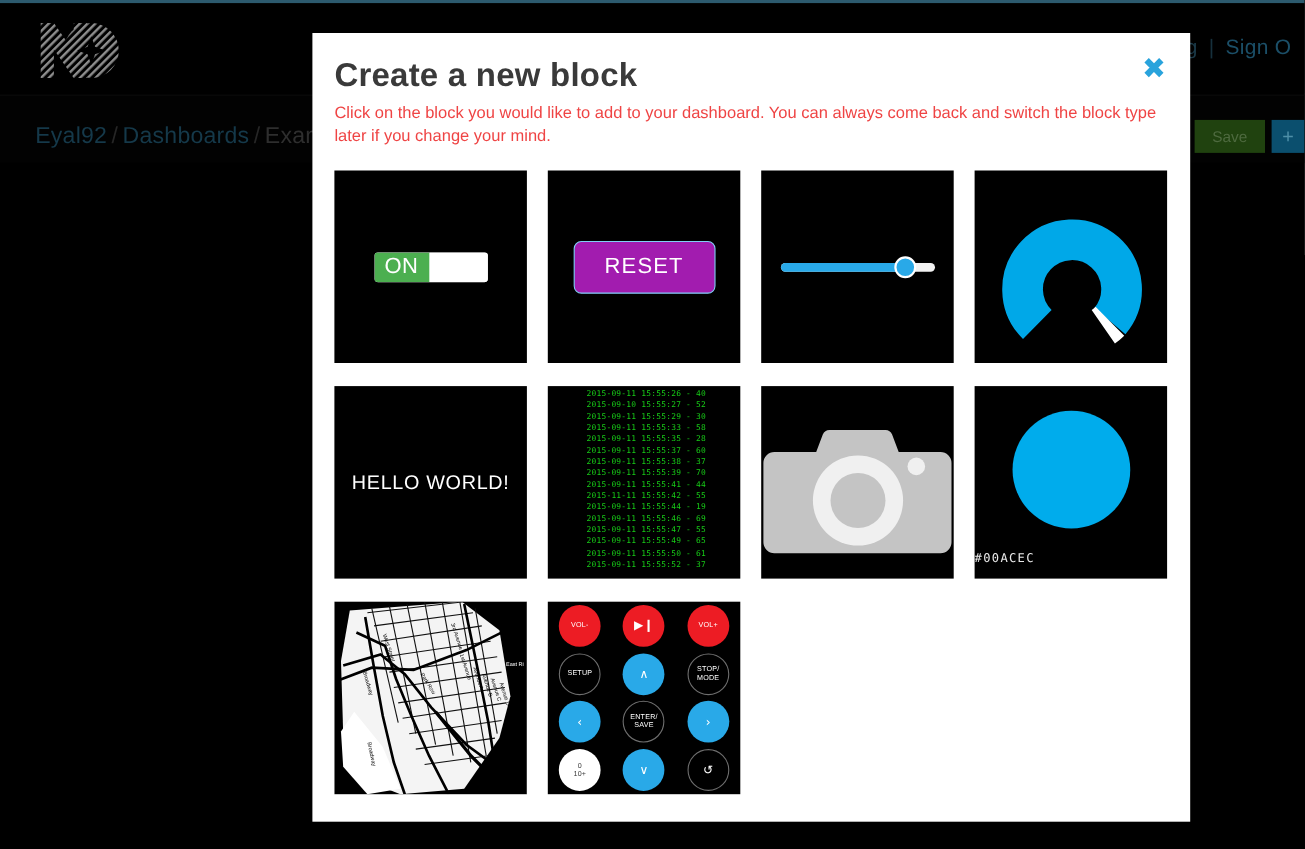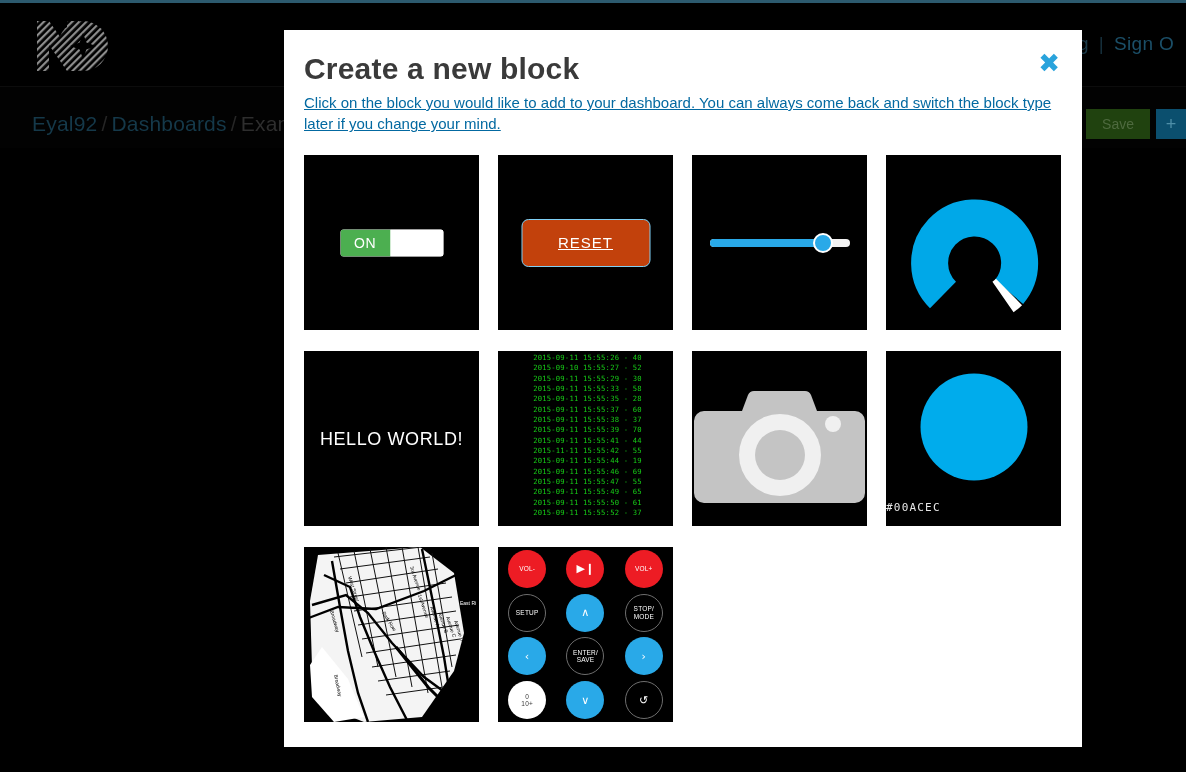--- a/index.html
+++ b/index.html
@@ -93,21 +93,21 @@
 
   .modal-title {
     position: absolute; left: 20px; top: 22px;
     font-size: 30px; font-weight: 700; color: #3a3a3a;
     letter-spacing: .2px;
   }
 
   .modal-desc {
     position: absolute; left: 20px; top: 62px;
     width: 752px;
-    font-size: 15px; line-height: 1.42; color: #0369a1; text-decoration: underline;
+    font-size: 15px; line-height: 1.42; color: #ef4444;
   }
 
   
   .grid {
     position: absolute; left: 20px; top: 125px;
     display: grid;
     grid-template-columns: repeat(4, 175px);
     grid-template-rows: repeat(3, 175px);
     column-gap: 19px;
     row-gap: 21px;
@@ -124,33 +124,33 @@
   .toggle {
     position: absolute; left: 50%; top: 50%;
     transform: translate(-50%, -50%);
     width: 103px; height: 27px;
     border-radius: 3px; overflow: hidden;
     display: flex; background: #ffffff;
   }
   .toggle-on {
     width: 50px; background: #4caf50;
     display: flex; align-items: center; justify-content: center;
-    color: #ffffff; font-size: 14px; letter-spacing: .5px;
+    color: #ffffff; font-size: 20px; letter-spacing: .5px;
   }
   .toggle-off { flex: 1; background: #ffffff; }
 
   
   .reset-btn {
     position: absolute; left: 50%; top: 50%;
     transform: translate(-50%, -50%);
     width: 129px; height: 48px;
-    background: #c2410c; border: 1px solid #7fd0f5;
+    background: #a21caf; border: 1px solid #7fd0f5;
     border-radius: 7px;
     display: flex; align-items: center; justify-content: center;
-    color: #ffffff; font-size: 15px; letter-spacing: 1px; text-decoration: underline;
+    color: #ffffff; font-size: 20px; letter-spacing: 1px;
   }
 
   
   .slider {
     position: absolute; left: 50%; top: 50%;
     transform: translate(-50%, -50%);
     width: 140px; height: 20px;
   }
   .slider-track {
     position: absolute; top: 6px; left: 0;

